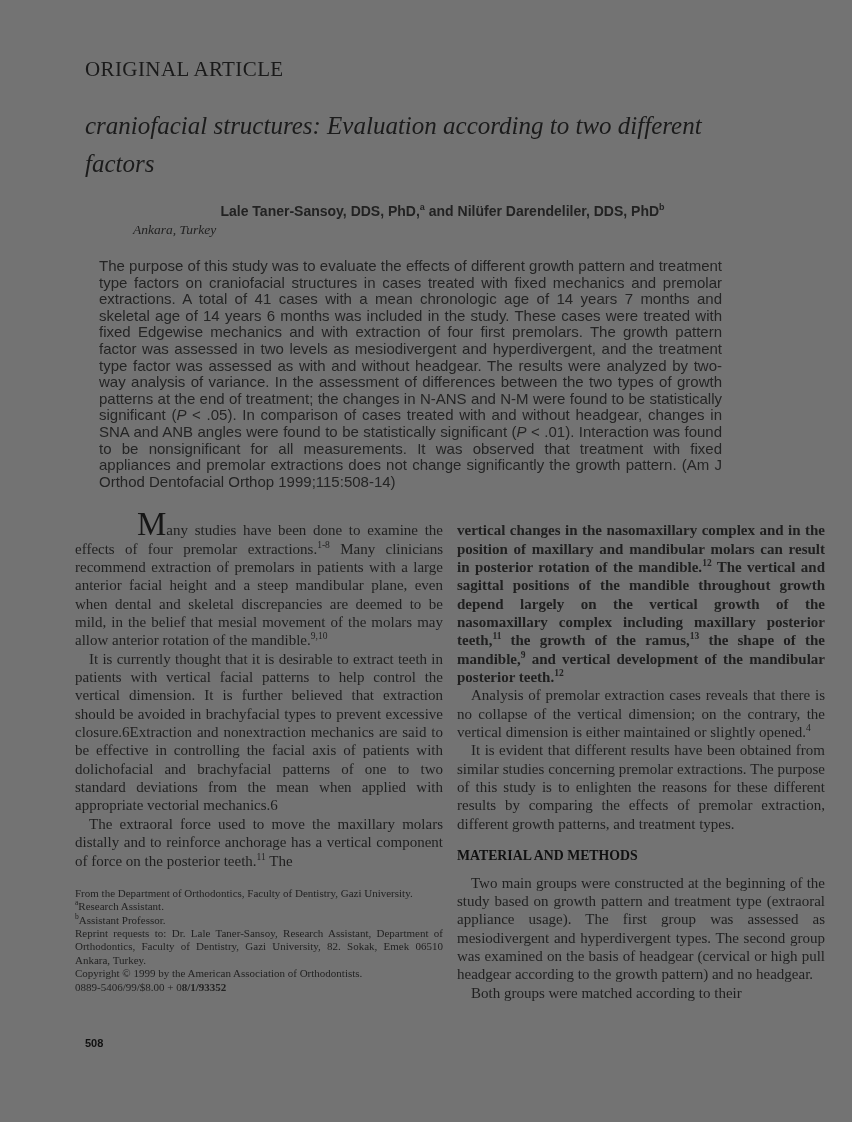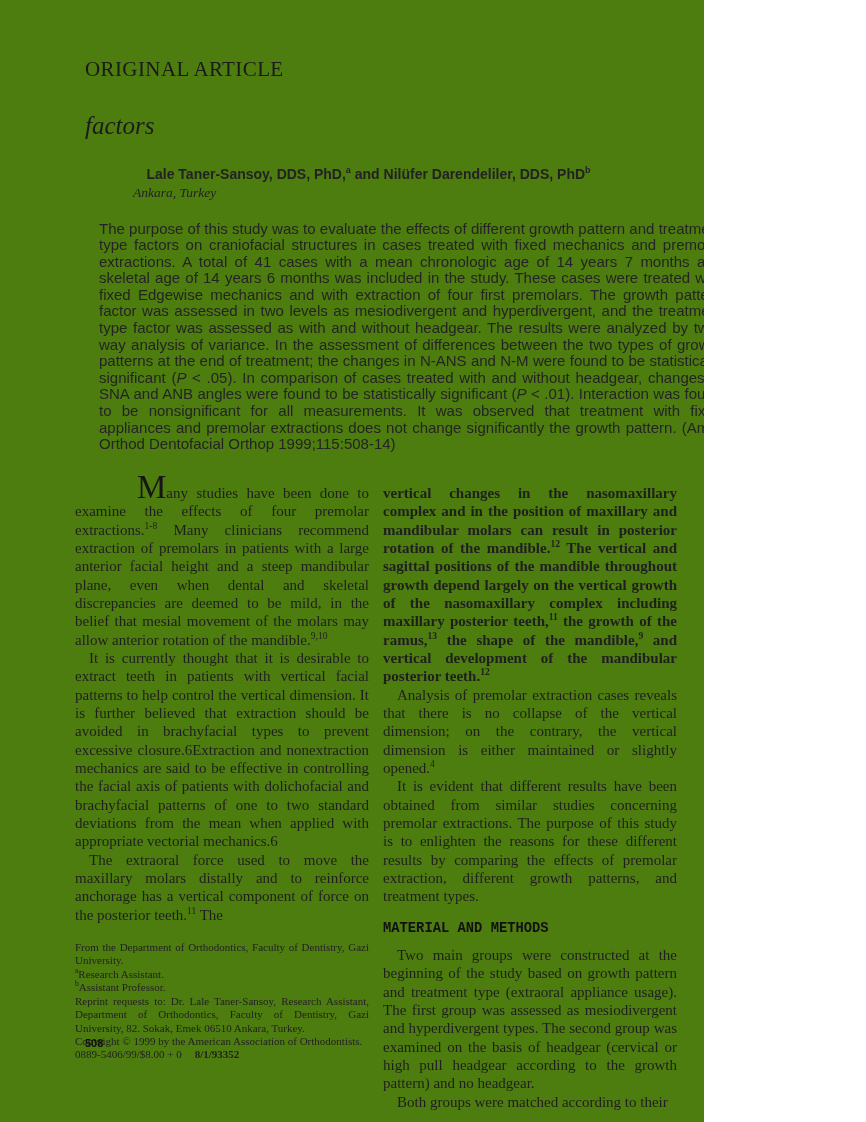--- a/index.html
+++ b/index.html
@@ -1,20 +1,20 @@
 <!DOCTYPE html>
 <html><head>
 <meta charset="utf-8">
 <style>
   html, body { margin: 0; padding: 0; background: #ffffff; }
   .page {
     position: relative;
-    width: 704px;
+    width: 852px;
     height: 1122px;
-    background: #4d7c0f;
+    background: #737373;
     overflow: hidden;
     font-family: "Liberation Serif", serif;
     color: #1f1f1f;
     box-sizing: border-box;
   }
   .section-label {
     margin: 57px 0 0 85px;
     font-size: 21px;
     letter-spacing: 0.4px;
     color: #1a1a1a;
@@ -68,54 +68,55 @@
   .col p { margin: 0; text-indent: 14px; }
   .col p.no-indent { text-indent: 0; font-weight: bold; }
   .col p.first-para { text-indent: 62px; }
   sup { font-size: 9.5px; line-height: 0; }
   .initial-cap {
     font-size: 33px;
     line-height: 0;
     color: #161616;
   }
   .subheading {
-    font-family: Liberation Mono, monospace;
+    font-family: Liberation Serif, serif;
     font-weight: bold;
     font-size: 13.8px;
     color: #111111;
     margin: 14px 0 8px 0;
     text-align: left;
   }
   .footnotes {
     margin-top: 17px;
     font-size: 11px;
     line-height: 13.4px;
     text-align: justify;
     color: #222222;
   }
   .footnotes sup { font-size: 7.5px; }
-  .footnotes .bd { font-weight: bold; margin-left: 13px; }
+  .footnotes .bd { font-weight: bold; margin-left: 0; }
   .page-number {
     position: absolute;
     left: 85px;
     top: 1037px;
     font-family: "Liberation Sans", sans-serif;
     font-weight: bold;
     font-size: 11px;
     color: #111111;
   }
 </style>
 </head>
 <body>
 
 <div class="page">
 
   <div class="section-label">ORIGINAL ARTICLE</div>
 
   <div class="article-title">
+    <div class="t-line">craniofacial structures: Evaluation according to two different</div>
     <div class="t-line">factors</div>
   </div>
 
   <div class="byline"><span>Lale Taner-Sansoy, DDS, PhD,</span><sup>a</sup><span> and Nilüfer Darendeliler, DDS, PhD</span><sup>b</sup></div>
 
   <div class="affiliation">Ankara, Turkey</div>
 
   <div class="abstract"><span>The purpose of this study was to evaluate the effects of different growth pattern and treatment type factors on craniofacial structures in cases treated with fixed mechanics and premolar extractions. A total of 41 cases with a mean chronologic age of 14 years 7 months and skeletal age of 14 years 6 months was included in the study. These cases were treated with fixed Edgewise mechanics and with extraction of four first premolars. The growth pattern factor was assessed in two levels as mesiodivergent and hyperdivergent, and the treatment type factor was assessed as with and without headgear. The results were analyzed by two-way analysis of variance. In the assessment of differences between the two types of growth patterns at the end of treatment; the changes in N-ANS and N-M were found to be statistically significant (</span><span style="font-style: italic;">P</span><span> &lt; .05). In comparison of cases treated with and without headgear, changes in SNA and ANB angles were found to be statistically significant (</span><span style="font-style: italic;">P</span><span> &lt; .01). Interaction was found to be nonsignificant for all measurements. It was observed that treatment with fixed appliances and premolar extractions does not change significantly the growth pattern. (Am J Orthod Dentofacial Orthop 1999;115:508-14)</span></div>
 
   <div class="columns">

